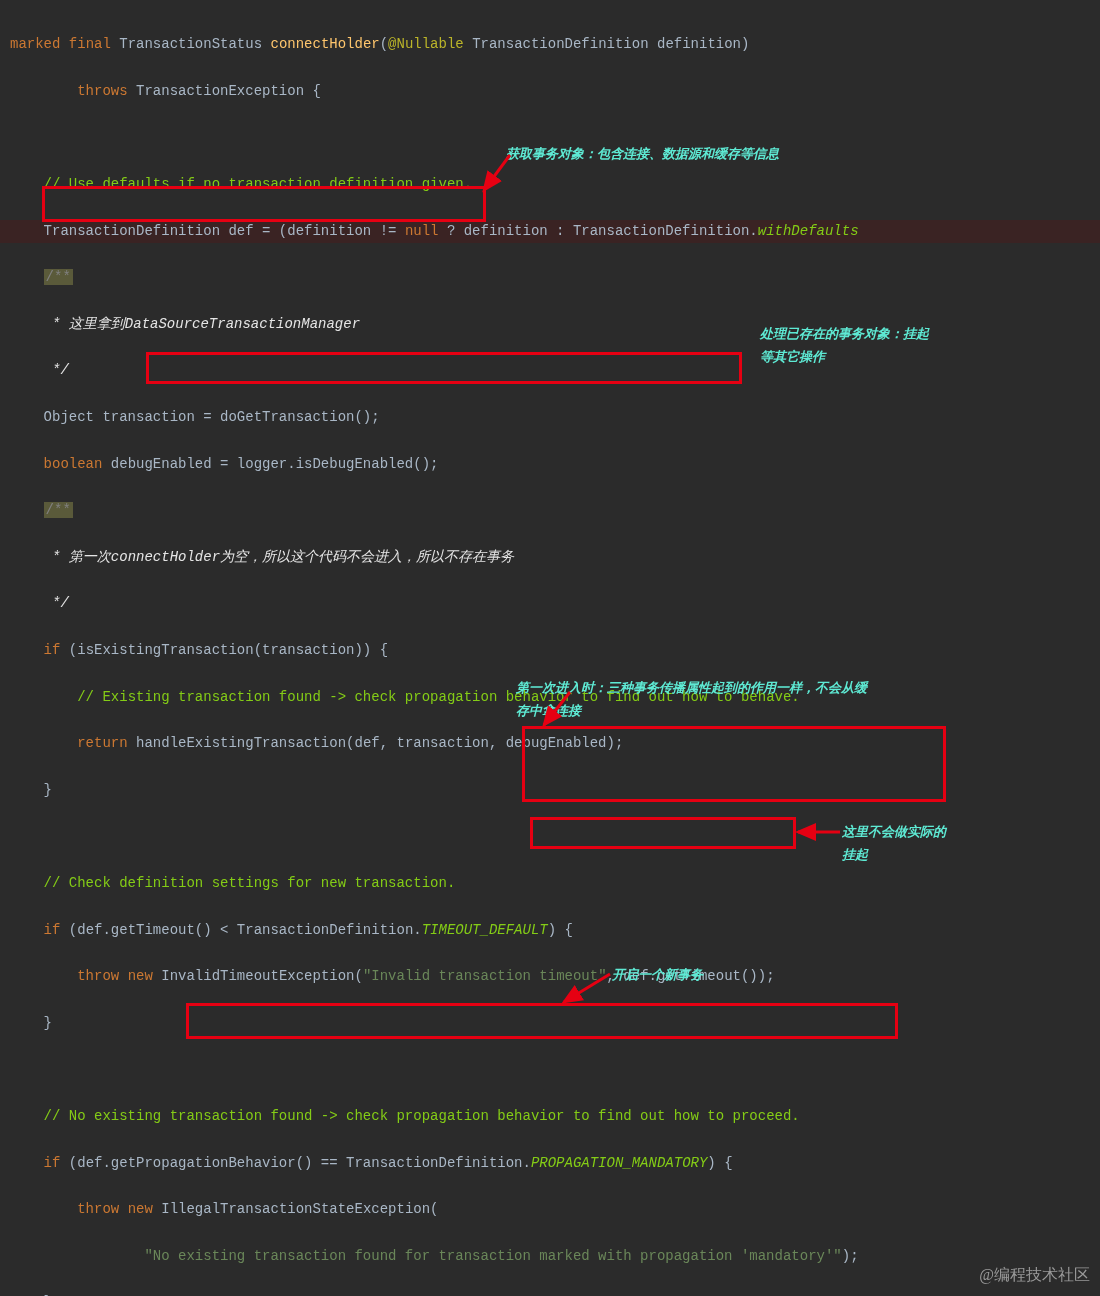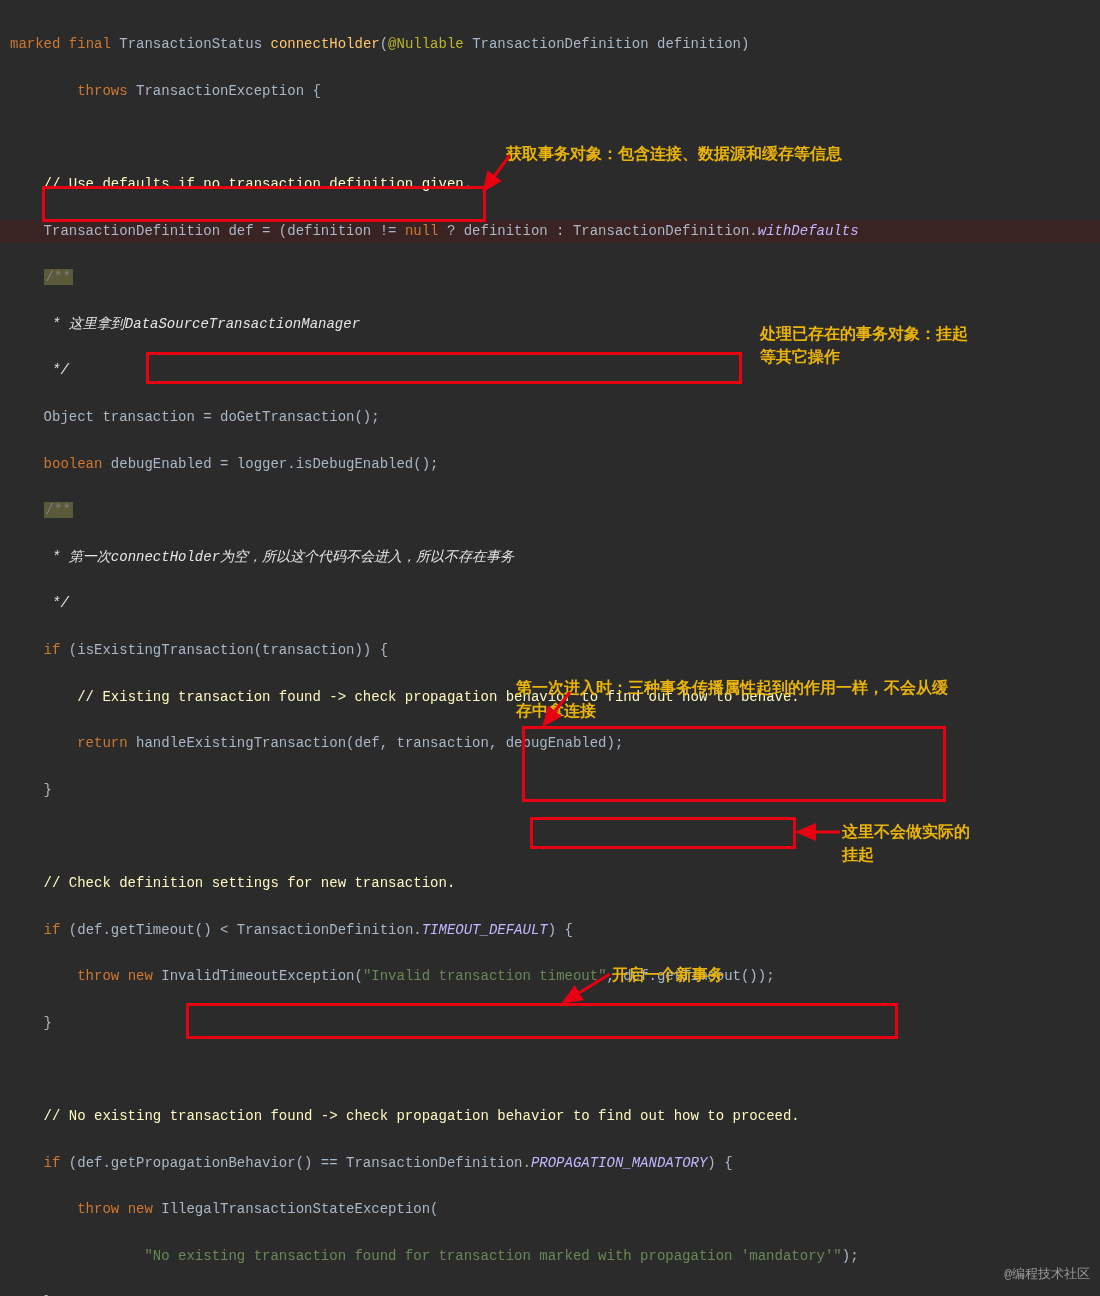--- a/index.html
+++ b/index.html
@@ -17,52 +17,53 @@
   }
   .code-container {
     padding: 10px 0 0 0;
     white-space: pre;
     position: relative;
   }
   .line { display: block; padding-left: 10px; min-height: 23.3px; }
   .kw { color: #cc7832; }
   .method { color: #ffc66d; }
   .anno { color: #bbb529; }
-  .comment { color: #fef9c3; }
+  .comment { color: #84cc16; }
   .comment-green { color: #e5e5e5; font-style: italic; }
   .str { color: #6a8759; }
-  .const { color: #c4b5fd; font-style: italic; }
+  .const { color: #84cc16; font-style: italic; }
   .doc-tag { background:#5a5a3a; color:#808080; padding:0 2px;}
   .redbox {
     position: absolute;
     border: 3px solid #e60012;
     background: transparent;
     pointer-events: none;
   }
   .redtext {
     position: absolute;
-    color: #eab308;
+    color: #5eead4;
     font-family: "Microsoft YaHei", sans-serif;
     font-weight: bold;
-    font-size: 16px;
+    font-size: 13px;
     pointer-events: none;
     white-space: normal;
+    font-style: italic;
   }
   .arrow {
     position: absolute;
     pointer-events: none;
   }
   .arrow svg { overflow: visible; }
   .watermark {
     position: absolute;
     right: 10px;
     bottom: 10px;
     color: #999;
-    font-size: 13px;
-    font-family: Liberation Mono, monospace;
+    font-size: 16px;
+    font-family: Liberation Serif, serif;
   }
   .line-hl { background:#3a2323; display:block; padding-left:10px; }
 </style>
 </head>
 <body>
 
 <div class="code-container">
 <span class="line"><span class="kw">marked</span> <span class="kw">final</span> <span>TransactionStatus</span> <span class="method">connectHolder</span>(<span class="anno">@Nullable</span> <span>TransactionDefinition</span> <span>definition</span>)</span>
 <span class="line">        <span class="kw">throws</span> <span>TransactionException</span> {</span>
 <span class="line"> </span>

